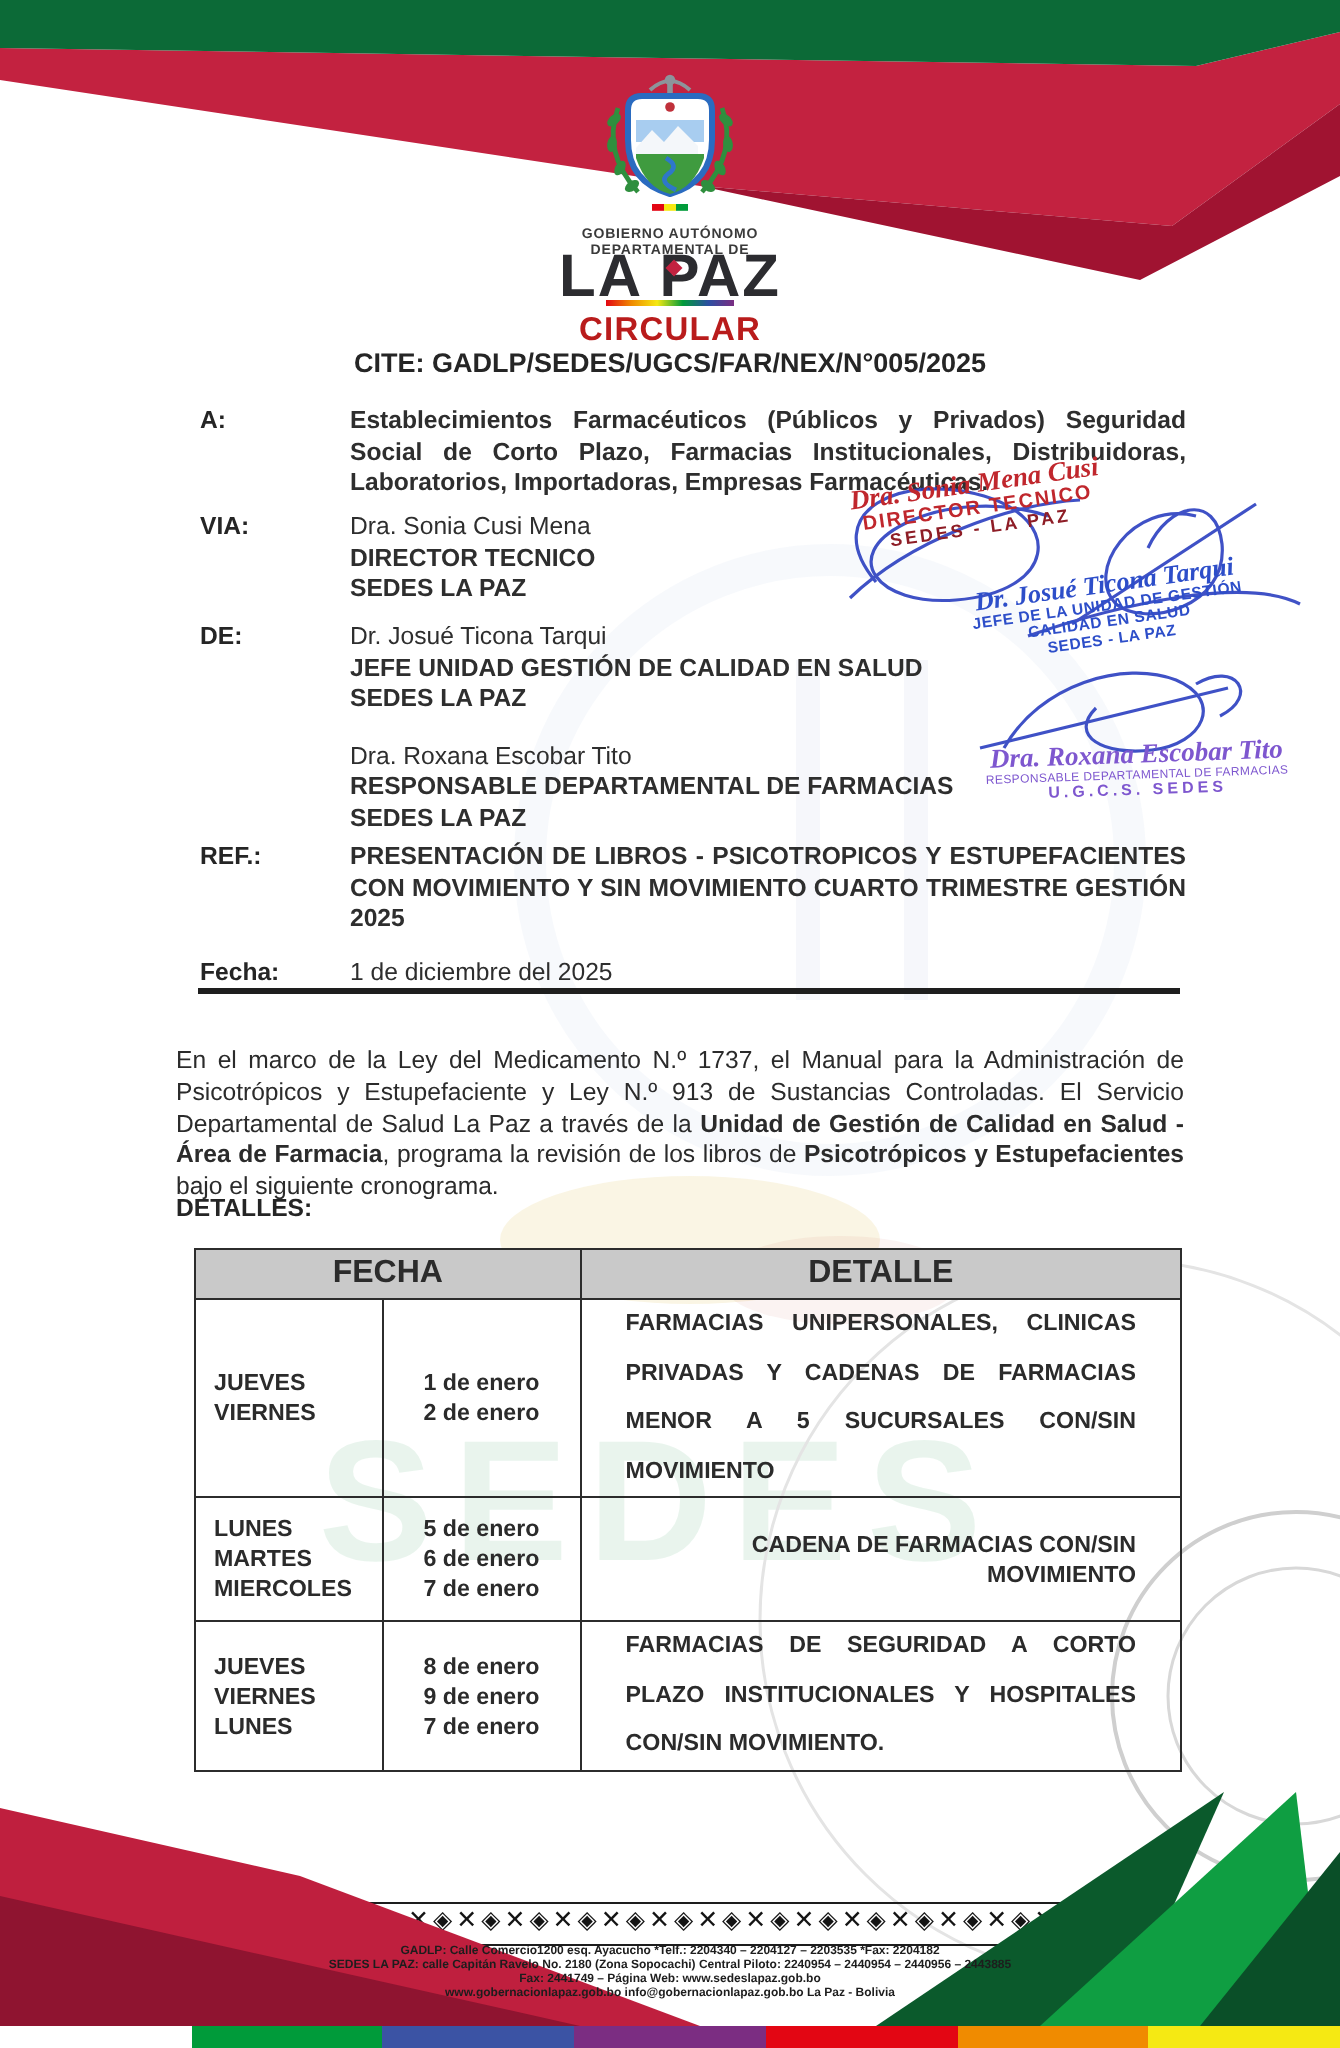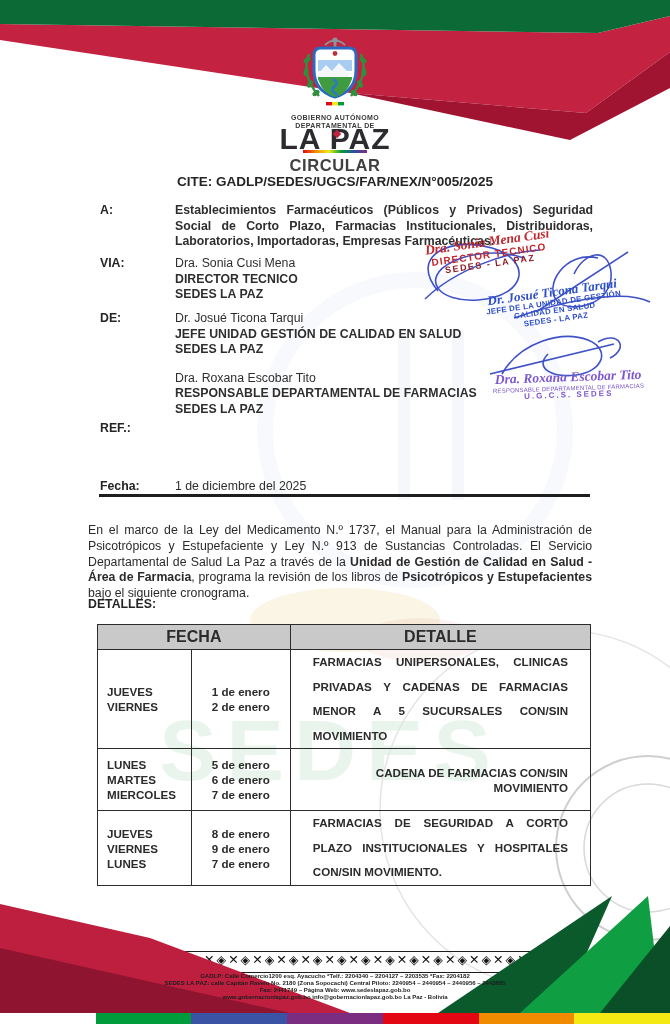--- a/index.html
+++ b/index.html
@@ -15,21 +15,21 @@
   .ribbon{left:0;top:0;z-index:2;}
   .content{z-index:2;}
   .ink{z-index:3;}
   
   .logo-org{width:670px;text-align:center;font-size:7px;font-weight:bold;color:#3a3a3a;letter-spacing:.4px;line-height:8px;}
   .logo-wordmark{width:670px;text-align:center;font-size:30px;font-weight:900;color:#2c2c30;letter-spacing:1px;line-height:22px;}
   .lp-accent{position:absolute;left:334px;top:131px;width:6px;height:6px;background:#c32240;transform:rotate(45deg);z-index:3;}
   .logo-rainbow{left:303px;top:150px;width:64px;height:3px;
     background:linear-gradient(90deg,#e30613,#f08b00,#f5e913,#009b3a,#2b4fa2,#7b2d82);}
   
-  .doc-title{width:670px;text-align:center;font-size:16.5px;font-weight:bold;letter-spacing:.6px;color:#404040;}
+  .doc-title{width:670px;text-align:center;font-size:16.5px;font-weight:bold;letter-spacing:.6px;color:#b91c1c;}
   .doc-cite{width:670px;text-align:center;font-size:13.5px;font-weight:bold;color:#252525;}
   
   .f-label{left:100px;width:70px;font-size:12.3px;font-weight:bold;color:#252525;}
   .f-body{left:175px;width:418px;font-size:12.3px;line-height:15.6px;}
   .person-gap{margin-top:13px;}
   .just{text-align:justify;}
   .rule{left:99px;top:494px;width:491px;height:2.5px;background:#1e1e1e;}
   
   .paragraph{left:88px;top:511px;width:504px;font-size:12.3px;line-height:15.7px;text-align:justify;color:#2b2b2b;}
   .detalles{left:88px;top:597px;font-size:12.3px;font-weight:bold;color:#252525;}
@@ -140,20 +140,21 @@
         <div class="b">SEDES LA PAZ</div>
       </div>
       <div class="person-gap">
         <div>Dra. Roxana Escobar Tito</div>
         <div class="b">RESPONSABLE DEPARTAMENTAL DE FARMACIAS</div>
         <div class="b">SEDES LA PAZ</div>
       </div>
     </div>
 
   <div class="abs content f-label" style="top:421px">REF.:</div>
+  <div class="abs content f-body b just" style="top:421px">PRESENTACIÓN DE LIBROS - PSICOTROPICOS Y ESTUPEFACIENTES CON MOVIMIENTO Y SIN MOVIMIENTO CUARTO TRIMESTRE GESTIÓN 2025</div>
 
   <div class="abs content f-label" style="top:479px">Fecha:</div>
   <div class="abs content f-body" style="top:479px">1 de diciembre del 2025</div>
 
   <div class="abs content rule"></div>
 
   <p class="abs content paragraph"><span>En el marco de la Ley del Medicamento N.º 1737, el Manual para la Administración de Psicotrópicos y Estupefaciente y Ley N.º 913 de Sustancias Controladas. El Servicio Departamental de Salud La Paz a través de la </span><span class="b">Unidad de Gestión de Calidad en Salud - Área de Farmacia</span><span>, programa la revisión de los libros de </span><span class="b">Psicotrópicos y Estupefacientes</span><span> bajo el siguiente cronograma.</span></p>
   <div class="abs content detalles">DETALLES:</div>
 
   <table class="abs content sched">

